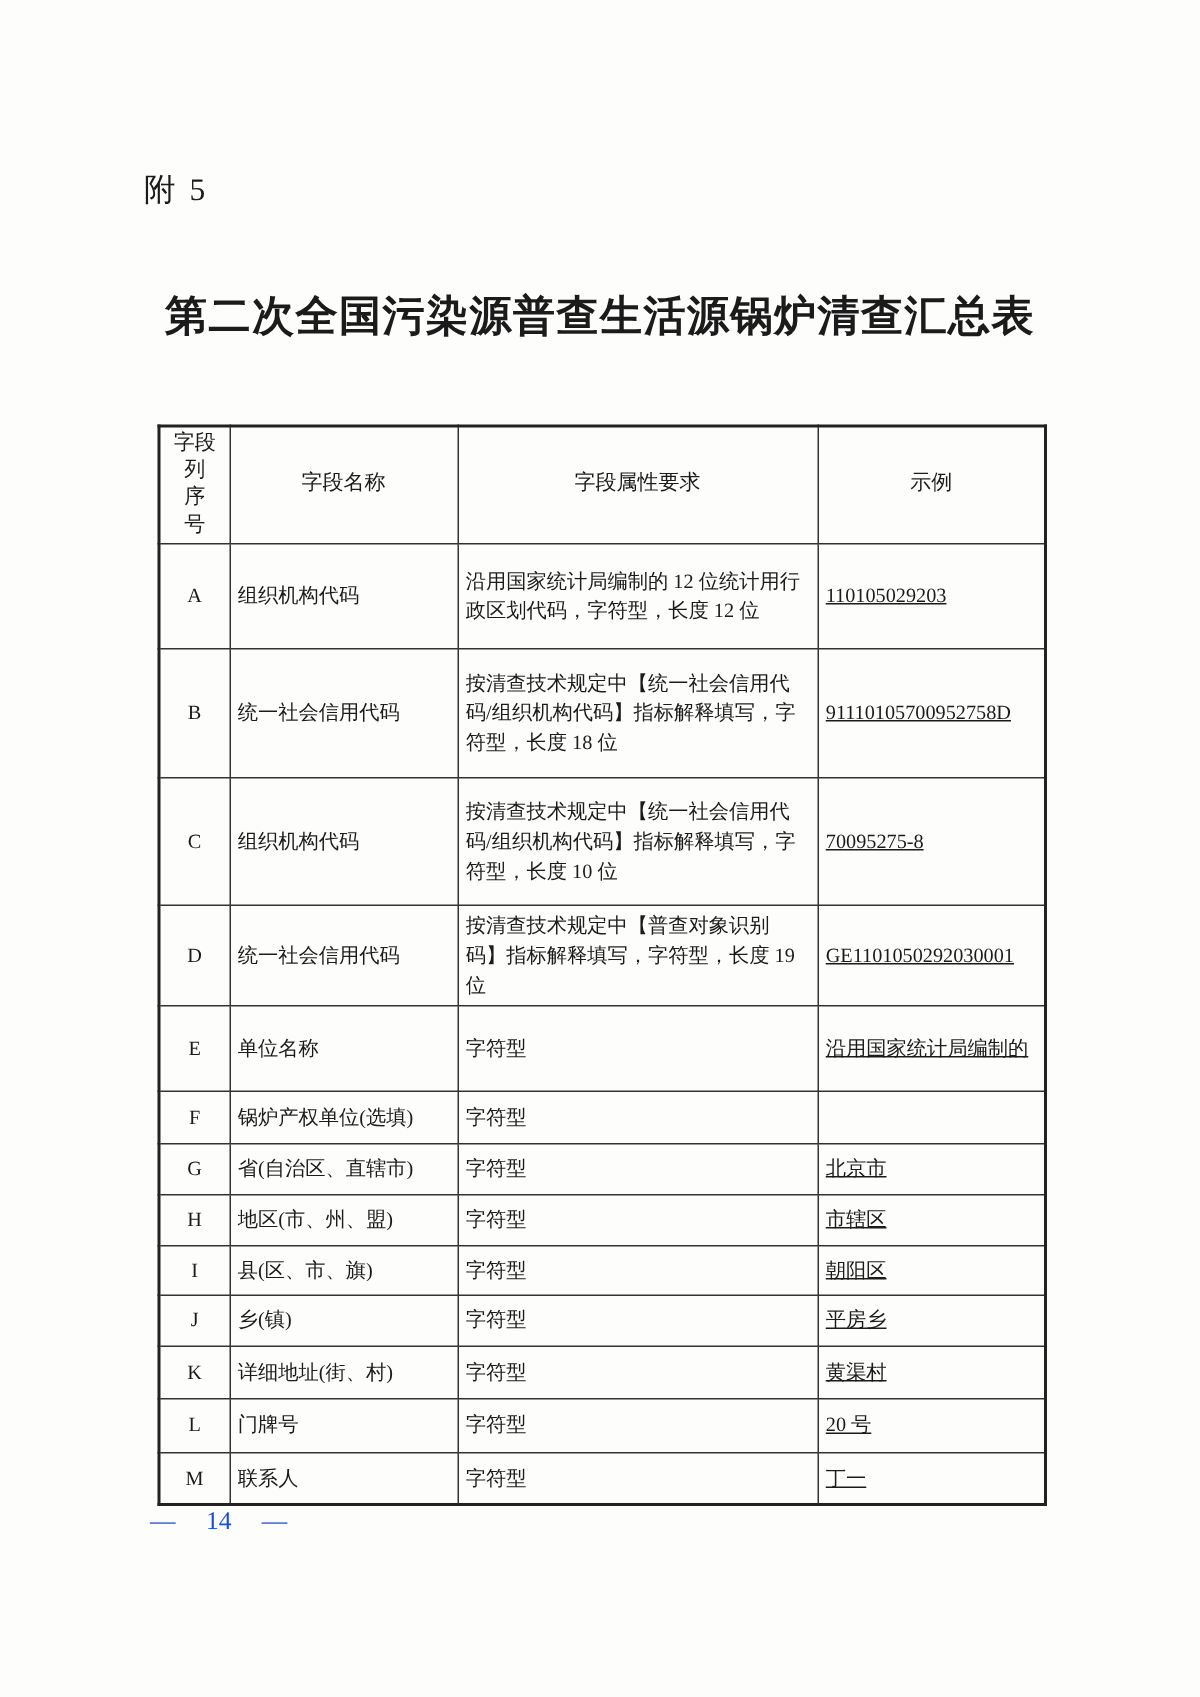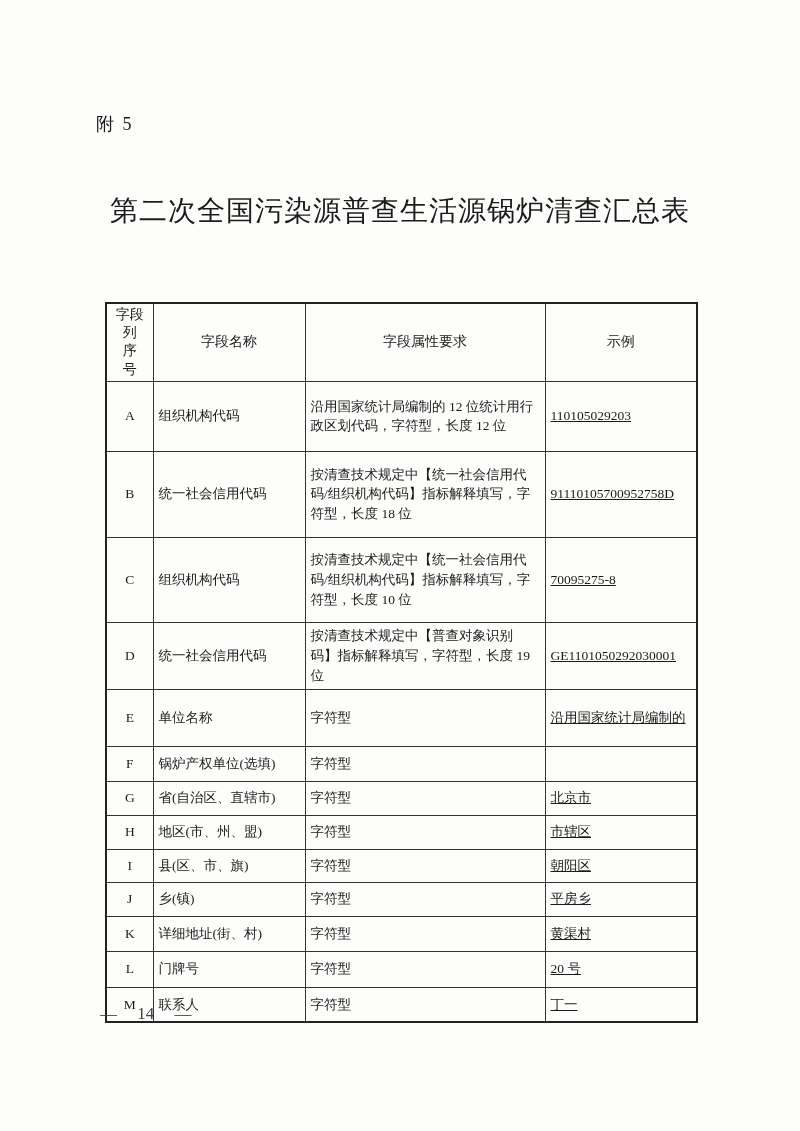--- a/index.html
+++ b/index.html
@@ -10,38 +10,38 @@
     position: relative;
     background: #fdfdfc;
     font-family: "Liberation Serif", "DejaVu Serif", serif;
     color: #1b1b1b;
     overflow: hidden;
   }
   .attachment-label {
     position: absolute;
     left: 96px;
     top: 112px;
-    font-size: 18px;
+    font-size: 21px;
     letter-spacing: 2px;
   }
   .doc-title {
     position: absolute;
     left: 0;
     top: 192px;
     width: 800px;
     text-align: center;
     font-size: 28px;
-    font-weight: 400;
+    font-weight: 700;
     letter-spacing: 1px;
     font-family: "Liberation Serif", "DejaVu Serif", serif;
   }
   table.fields-table {
     position: absolute;
     left: 105px;
-    top: 302px;
+    top: 283px;
     width: 591px;
     border-collapse: collapse;
     table-layout: fixed;
     font-size: 13.5px;
     line-height: 1.45;
   }
   table.fields-table col.c1 { width: 47px; }
   table.fields-table col.c2 { width: 152px; }
   table.fields-table col.c3 { width: 240px; }
   table.fields-table col.c4 { width: 152px; }
@@ -75,21 +75,21 @@
   tbody tr:nth-child(9)  { height: 33px; }
   tbody tr:nth-child(10) { height: 34px; }
   tbody tr:nth-child(11) { height: 35px; }
   tbody tr:nth-child(12) { height: 36px; }
   tbody tr:nth-child(13) { height: 35px; }
   .page-footer {
     position: absolute;
     left: 100px;
     top: 1004px;
     font-size: 17px;
-    color: #404040;
+    color: #1d4ed8;
     word-spacing: 16px;
   }
 </style>
 </head>
 <body>
 
 <div class="attachment-label">附 5</div>
 
 <h1 class="doc-title">第二次全国污染源普查生活源锅炉清查汇总表</h1>
 

